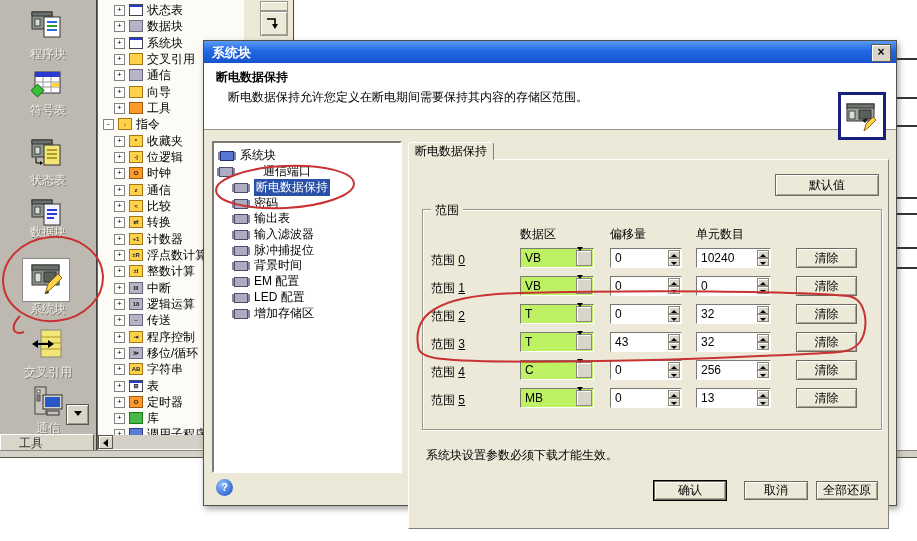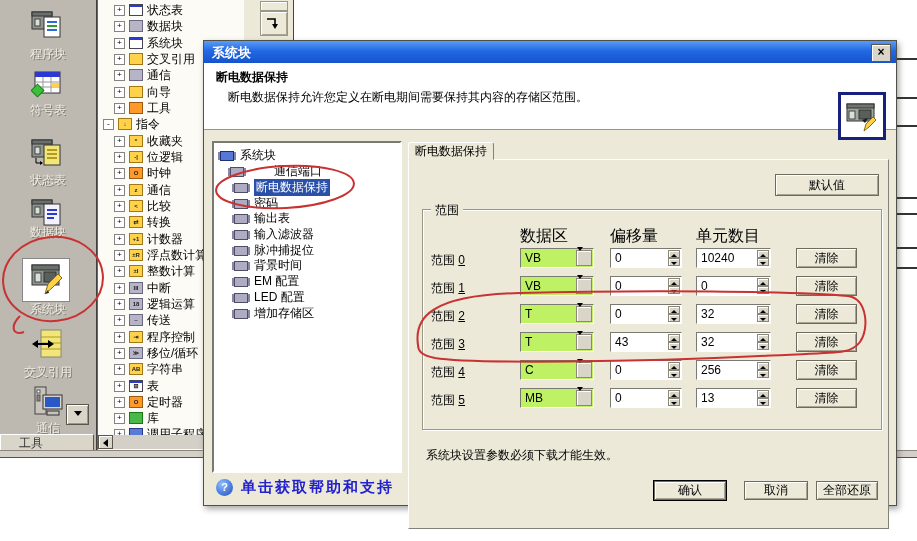--- a/index.html
+++ b/index.html
@@ -82,21 +82,21 @@
   .tabpanel{position:absolute;left:204px;top:118px;width:481px;height:370px;background:#ece9d8;
             border:1px solid;border-color:#fff #84807a #84807a #fff;box-sizing:border-box;}
 
   .b3d{position:absolute;background:#ece9d8;border:1px solid #6e6a60;box-shadow:inset 1px 1px 0 #fff,inset -1px -1px 0 #a8a494;
        font-size:12px;text-align:center;font-family:"Liberation Sans",sans-serif;padding:0;}
   .bdefault{outline:1px solid #000;}
 
   .groupbox{position:absolute;left:13px;top:49px;width:458px;height:219px;border:1px solid #9a968a;
             box-shadow:inset 1px 1px 0 #fff, 1px 1px 0 #fff;}
   .gtitle{position:absolute;left:8px;top:-8px;background:#ece9d8;padding:0 4px;font-size:12px;}
-  .colhdr{position:absolute;font-size:16px;}
+  .colhdr{position:absolute;font-size:12px;}
   .rlabel{position:absolute;font-size:12px;}
   .combo{position:absolute;height:20px;background:#bef264;border:1px solid;border-color:#7a7a72 #fff #fff #7a7a72;box-sizing:border-box;}
   .combo .val{position:absolute;left:4px;top:2px;font-size:12px;}
   .cbtn{position:absolute;right:1px;top:1px;bottom:1px;width:16px;background:#d9d5c9;border:1px solid #8a867a;
         box-shadow:inset 1px 1px 0 #fff;box-sizing:border-box;}
   .cbtn .tri-dn{border-left-width:3px;border-right-width:3px;border-top-width:4px;margin-top:5px;}
   .spin{position:absolute;height:20px;background:#fff;border:1px solid;border-color:#7a7a72 #fff #fff #7a7a72;box-sizing:border-box;}
   .spin .val{position:absolute;left:4px;top:2px;font-size:12px;}
   .spinud{position:absolute;right:1px;top:1px;bottom:1px;width:12px;display:flex;flex-direction:column;}
   .sb{flex:1 1 auto;background:#d9d5c9;border:1px solid #8a867a;box-shadow:inset 1px 1px 0 #fff;position:relative;}
@@ -407,21 +407,21 @@
           <polygon points="24,20 18,22 21,25" fill="#1a1a1a"></polygon>
         </svg>
       </div>
     </div>
 
     <div class="dtree">
       <div class="dtrow" style="top:5px;left:3px;">
           <span class="chip root"></span>
           <span>系统块</span>
         </div>
-      <div class="dtrow" style="top:21px;left:13px;gap:24px;">
+      <div class="dtrow" style="top:21px;left:2px;gap:24px;">
           <span class="chip"></span>
           <span>通信端口</span>
         </div>
       <div class="dtrow" style="top:37px;left:17px;">
           <span class="chip"></span>
           <span class="dsel">断电数据保持</span>
         </div>
       <div class="dtrow" style="top:53px;left:17px;">
           <span class="chip"></span>
           <span>密码</span>
@@ -640,21 +640,20 @@
               </span>
             </span>
           </div>
         <button class="b3d" style="left:373px;top:178px;width:61px;height:20px;">清除</button>
       </div>
 
       <div class="note">系统块设置参数必须下载才能生效。</div>
     </div>
 
     <div class="helpico">?</div>
-    <div class="helptext">单击获取帮助和支持</div>
 
     <button class="b3d bdefault" style="left:450px;top:440px;width:72px;height:19px;">确认</button>
     <button class="b3d" style="left:540px;top:440px;width:64px;height:19px;">取消</button>
     <button class="b3d" style="left:612px;top:440px;width:62px;height:19px;">全部还原</button>
   </div>
 
   <svg class="anno" viewBox="0 0 917 541">
     <ellipse cx="53" cy="279" rx="50" ry="42" fill="none" stroke="#c83232" stroke-width="2" transform="rotate(-6 53 279)"></ellipse>
     <path d="M20 316 C 10 326, 12 336, 24 332" fill="none" stroke="#c83232" stroke-width="2"></path>
     <ellipse cx="285" cy="187" rx="69" ry="21" fill="none" stroke="#c83232" stroke-width="2" transform="rotate(-3 285 187)"></ellipse>

